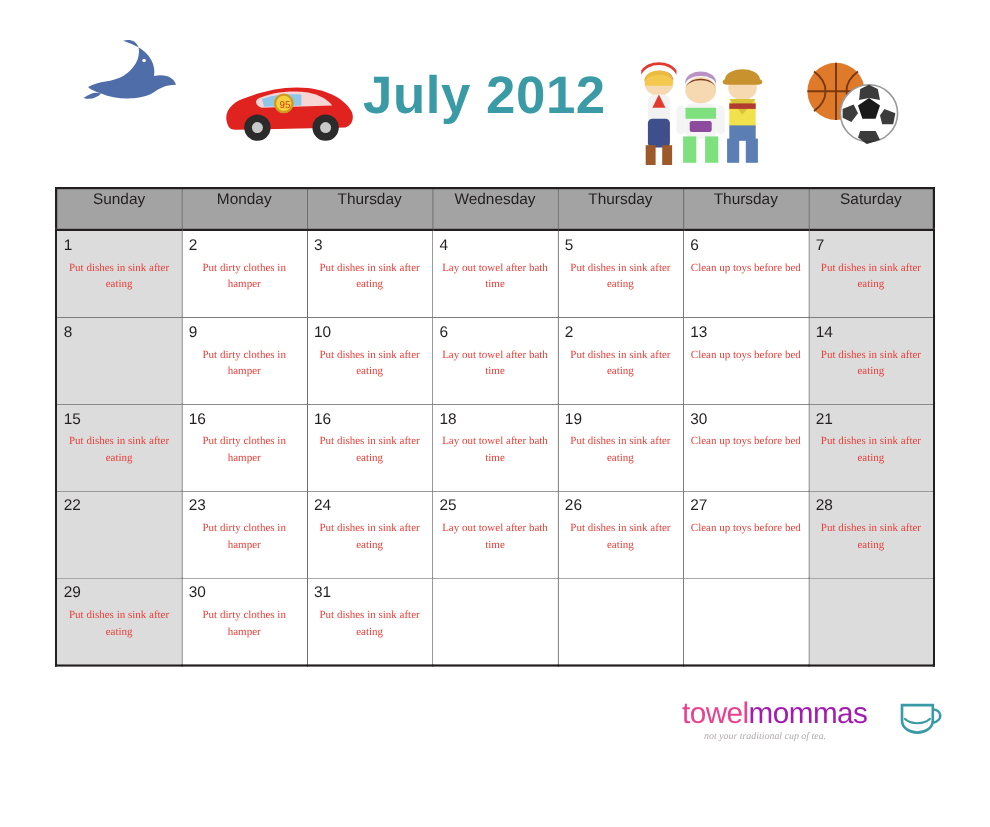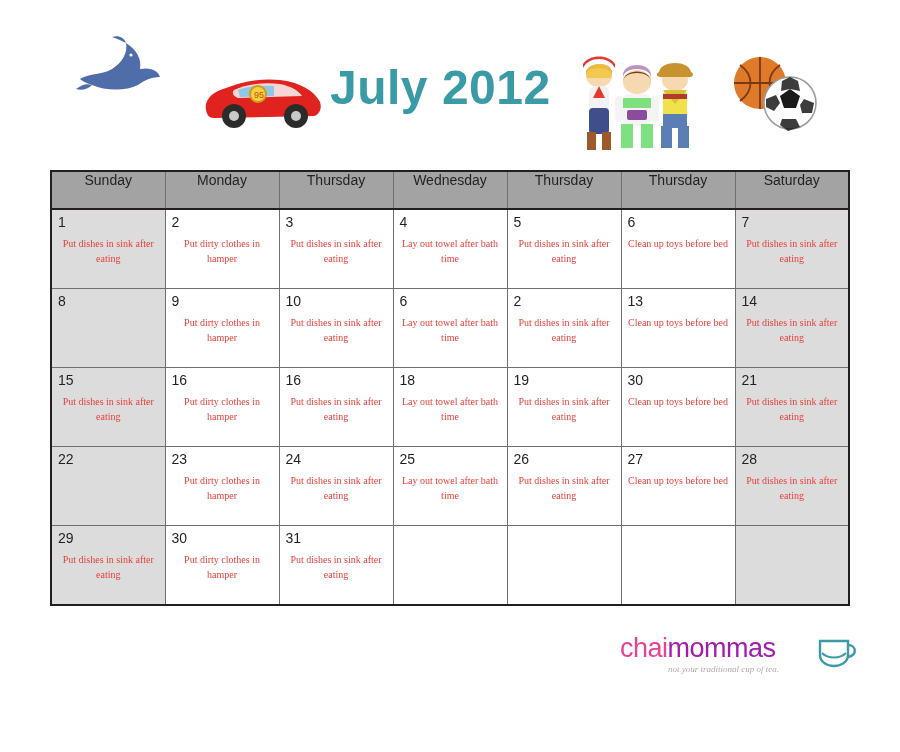--- a/index.html
+++ b/index.html
@@ -137,21 +137,21 @@
     top: 0;
     font-size: 27px;
     font-family: "Liberation Sans", sans-serif;
     letter-spacing: -0.5px;
     white-space: nowrap;
   }
   .logo-chai { color: #e8438f; }
   .logo-mommas { color: #a21caf; }
   .logo-tagline {
     position: absolute;
-    left: 48px;
+    left: 20px;
     top: 31px;
     font-size: 9px;
     color: #b0a8ad;
     font-family: "Liberation Serif", serif;
     font-style: italic;
     white-space: nowrap;
   }
   .logo-cup {
     position: absolute;
     left: 196px;
@@ -416,21 +416,21 @@
           <span class="daynum"></span>
           <span class="chore"></span>
         </td>
       </tr>
 
     </tbody>
   </table>
 
   <div class="footer-logo">
     <div class="logo-text">
-      <span class="logo-chai">chai</span><span class="logo-mommas">mommas</span>
+      <span class="logo-chai">towel</span><span class="logo-mommas">mommas</span>
     </div>
     <div class="logo-tagline">not your traditional cup of tea.</div>
     <div class="logo-cup">
       <svg width="44" height="34" viewBox="0 0 44 34">
         <path d="M4 6 L4 20 C4 27 11 31 18 31 C25 31 32 27 32 20 L32 6 Z" fill="none" stroke="#3a9aa6" stroke-width="2.4"></path>
         <path d="M32 10 C40 10 42 20 32 22" fill="none" stroke="#3a9aa6" stroke-width="2.4"></path>
         <path d="M6 18 C12 24 24 24 30 18" fill="none" stroke="#3a9aa6" stroke-width="2"></path>
       </svg>
     </div>
   </div>

